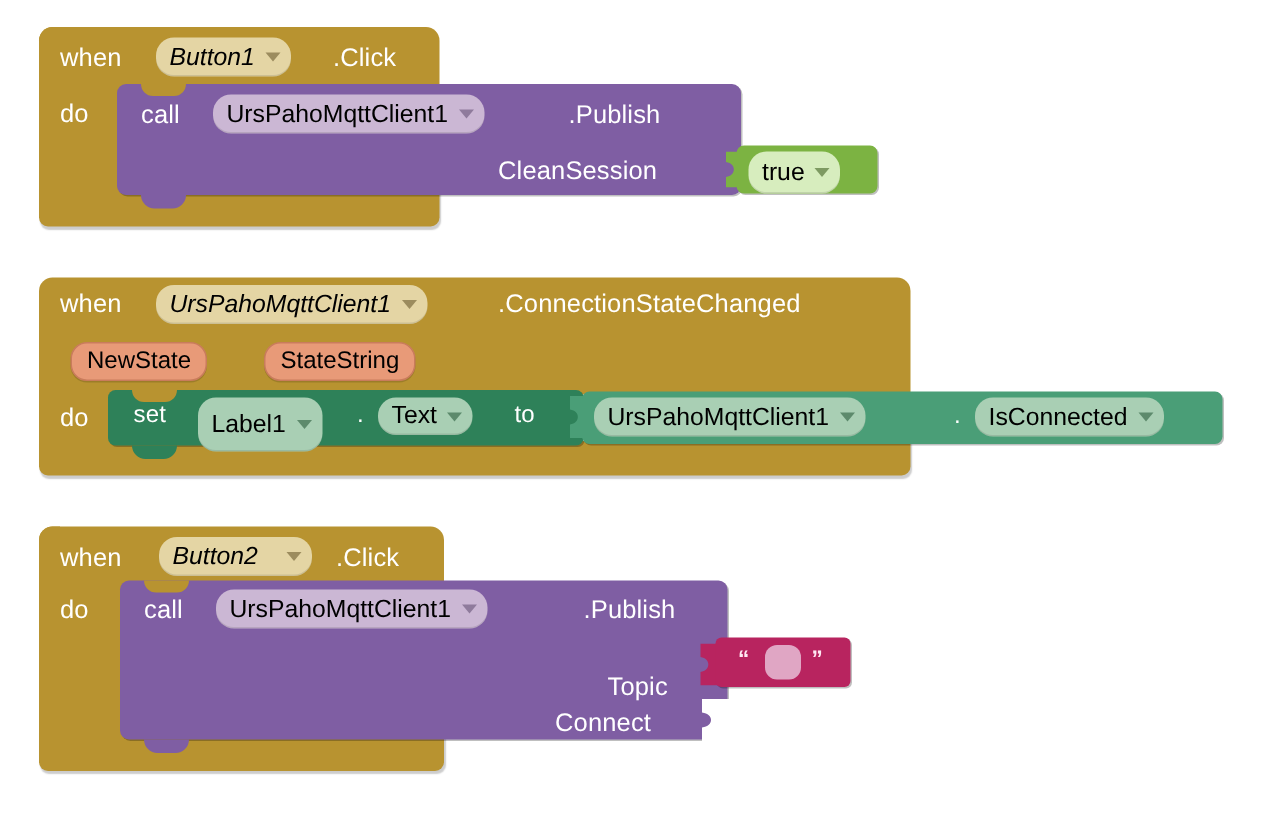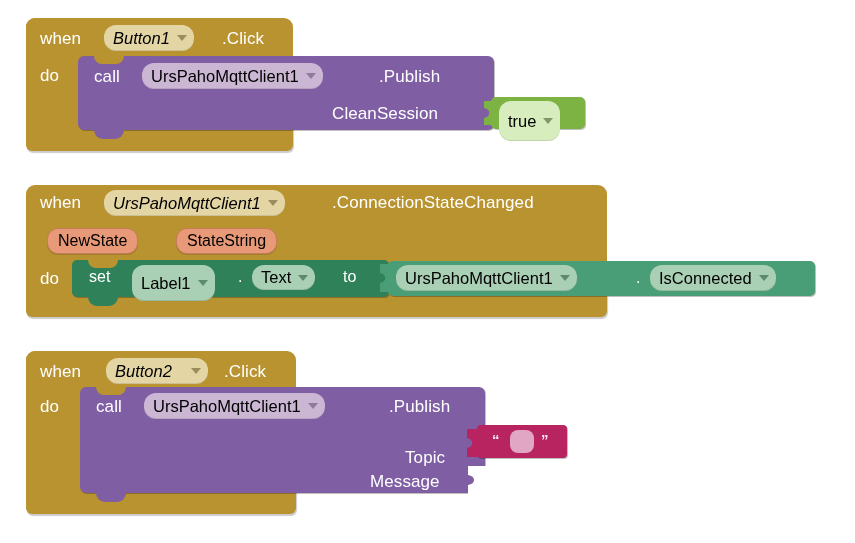--- a/index.html
+++ b/index.html
@@ -155,21 +155,21 @@
 
     <span class="lbl" style="left:332px;top:105px;">CleanSession</span>
 
     <div class="plugL" style="left:484px;top:101px;">
       <svg width="12" height="24" viewBox="0 0 12 24">
         <path d="M0,0 L12,0 L12,24 L0,24 L0,17 C7,16 7,8 0,7 Z" fill="#7cb342"></path>
       </svg>
     </div>
 
     <div class="blk logic" style="left:491px;top:97px;width:94px;height:32px;"></div>
-    <div class="field f-lgreen" style="left:499px;top:101px;height:40px;">
+    <div class="field f-lgreen" style="left:499px;top:101px;height:28px;">
       <span>true</span>
       <span class="arrow"></span>
     </div>
   </div>
 
   <div>
 
     <div class="blk event-head" style="left:26px;top:185px;width:581px;height:78px;border-radius:9px 9px 0 0;"></div>
     <div class="blk event-left" style="left:26px;top:255px;width:50px;height:52px;"></div>
     <div class="blk event-foot" style="left:26px;top:294px;width:581px;height:23px;"></div>
@@ -257,21 +257,21 @@
       <svg width="14" height="28" viewBox="0 0 14 28">
         <path d="M2,0 L14,0 L14,28 L2,28 L2,19 C9,18 9,10 2,9 Z" fill="#b8245f"></path>
       </svg>
     </div>
 
     <div class="blk textblk" style="left:477px;top:425px;width:90px;height:33px;"></div>
     <span class="quote" style="left:492px;top:431px;">“</span>
     <div class="textfield" style="left:510px;top:430px;width:24px;height:23px;"></div>
     <span class="quote" style="left:541px;top:431px;">”</span>
 
-    <span class="lbl" style="left:370px;top:473px;">Message</span>
+    <span class="lbl" style="left:370px;top:473px;">Connect</span>
 
     <div class="socket" style="left:468px;top:466px;">
       <svg width="18" height="28" viewBox="0 0 18 28">
         <path d="M0,0 L18,0 L18,28 L0,28 L0,19 C8,18 8,10 0,9 Z" fill="#ffffff"></path>
       </svg>
     </div>
   </div>
 
 </div>
 

